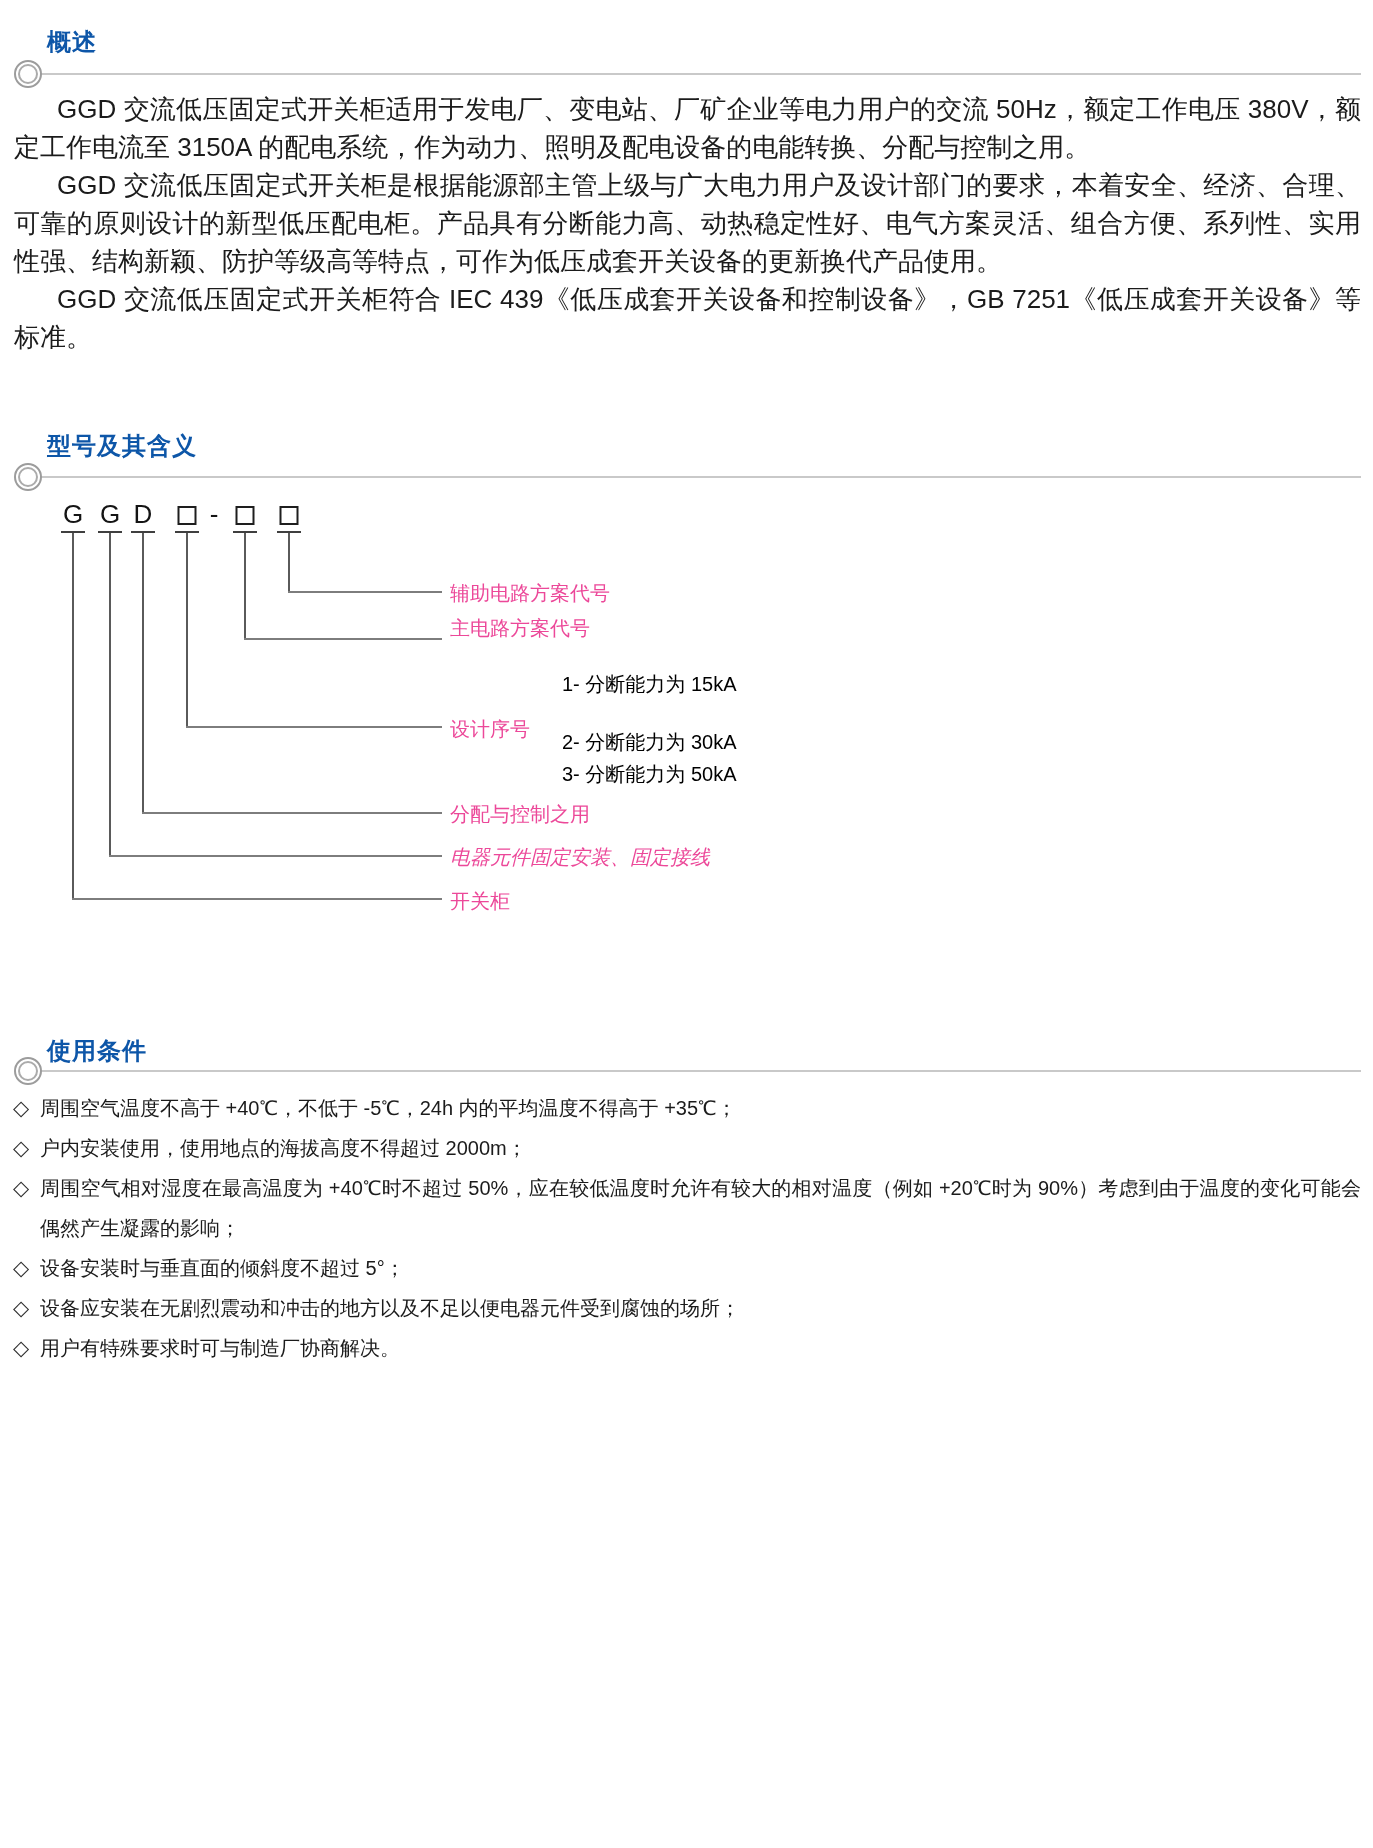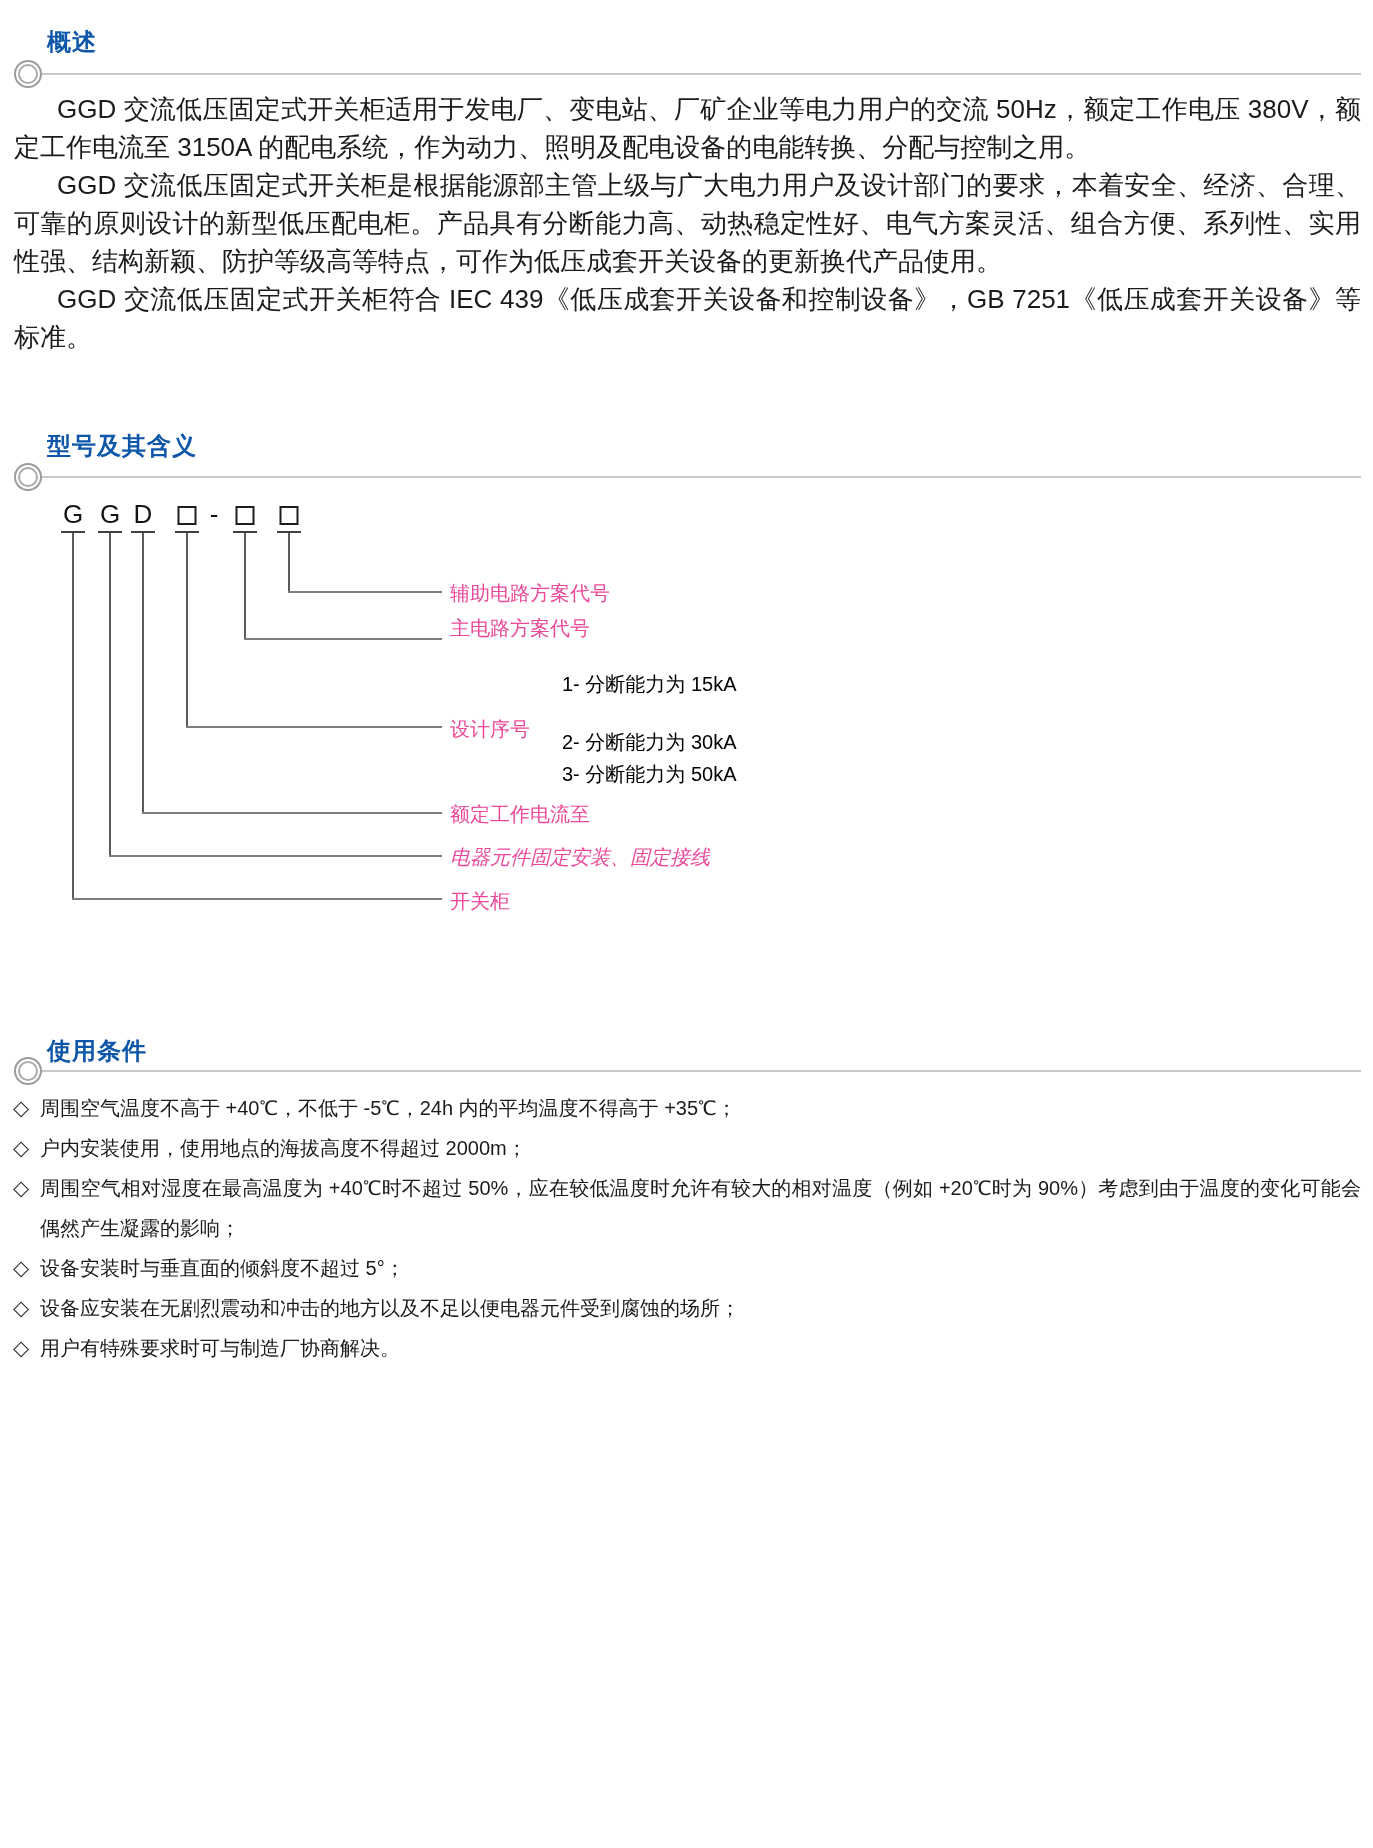--- a/index.html
+++ b/index.html
@@ -175,21 +175,21 @@
     <div class="hline" style="top:591px; left:288px; width:154px;"></div>
     <div class="hline" style="top:638px; left:244px; width:198px;"></div>
     <div class="hline" style="top:726px; left:186px; width:256px;"></div>
     <div class="hline" style="top:812px; left:142px; width:300px;"></div>
     <div class="hline" style="top:855px; left:109px; width:333px;"></div>
     <div class="hline" style="top:898px; left:72px;  width:370px;"></div>
 
     <div class="dlabel" style="top:593px;">辅助电路方案代号</div>
     <div class="dlabel" style="top:628px;">主电路方案代号</div>
     <div class="dlabel" style="top:729px;">设计序号</div>
-    <div class="dlabel" style="top:814px;">额定工作电流至</div>
+    <div class="dlabel" style="top:814px;">分配与控制之用</div>
     <div class="dlabel" style="top:857px;font-style:italic;">电器元件固定安装、固定接线</div>
     <div class="dlabel" style="top:901px;">开关柜</div>
 
     <div class="doption" style="top:684px;">1- 分断能力为 15kA</div>
     <div class="doption" style="top:732px;margin-top:10px;">2- 分断能力为 30kA</div>
     <div class="doption" style="top:774px;">3- 分断能力为 50kA</div>
   </div>
 
   <div>
     <div class="sh-title" style="top:1035px;">使用条件</div>

